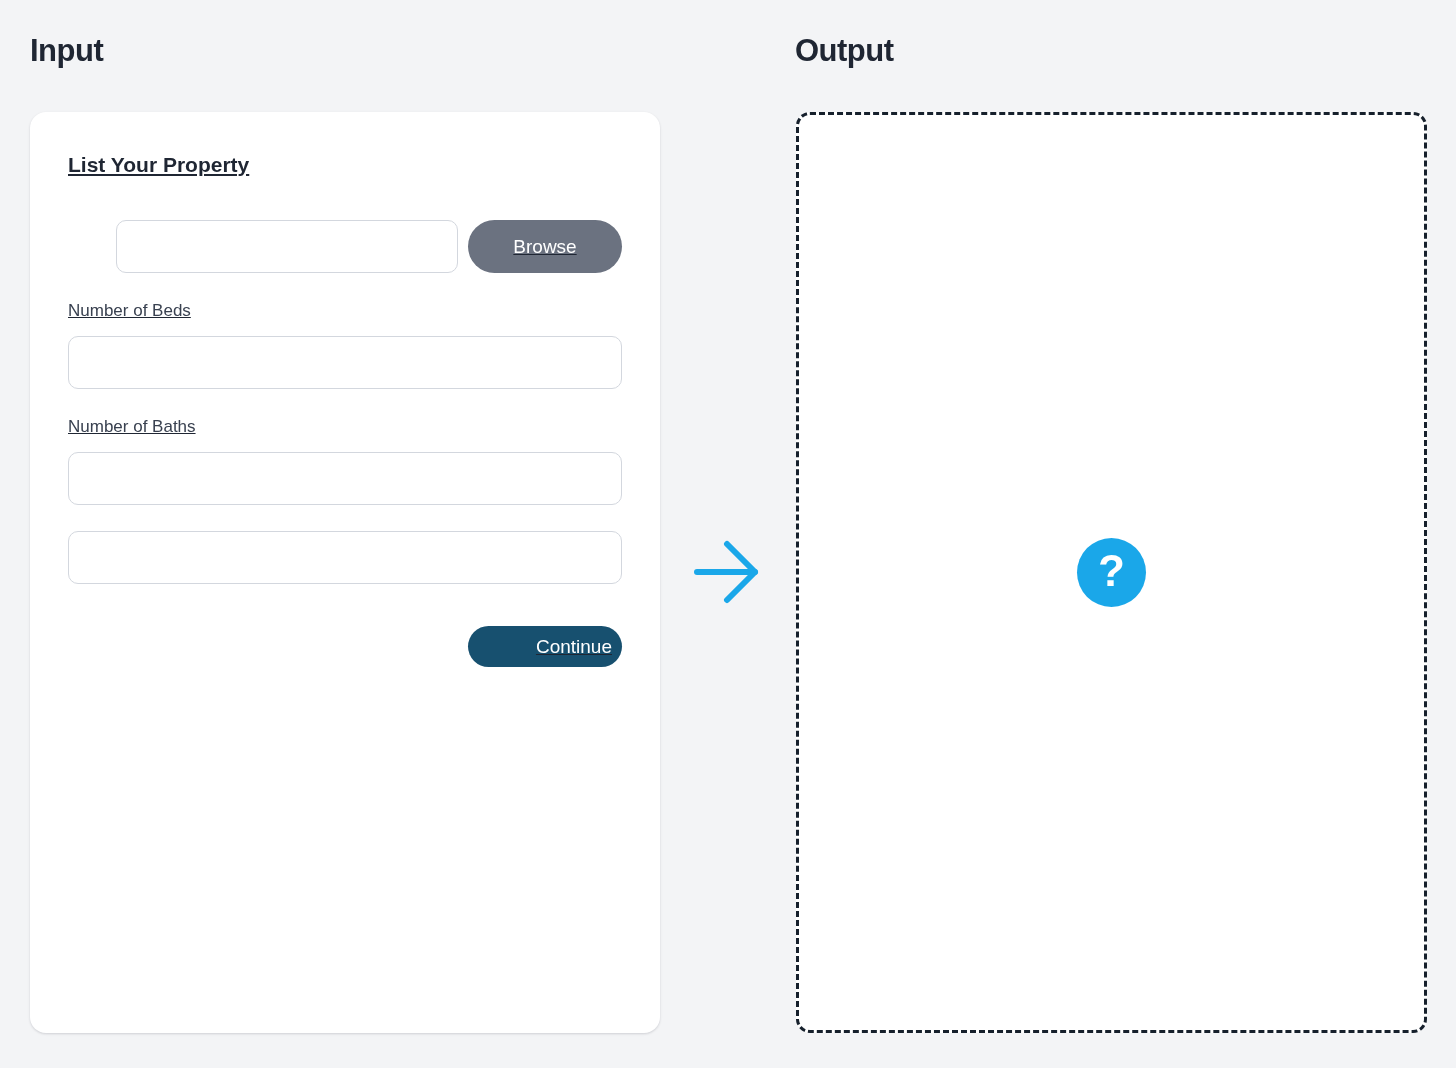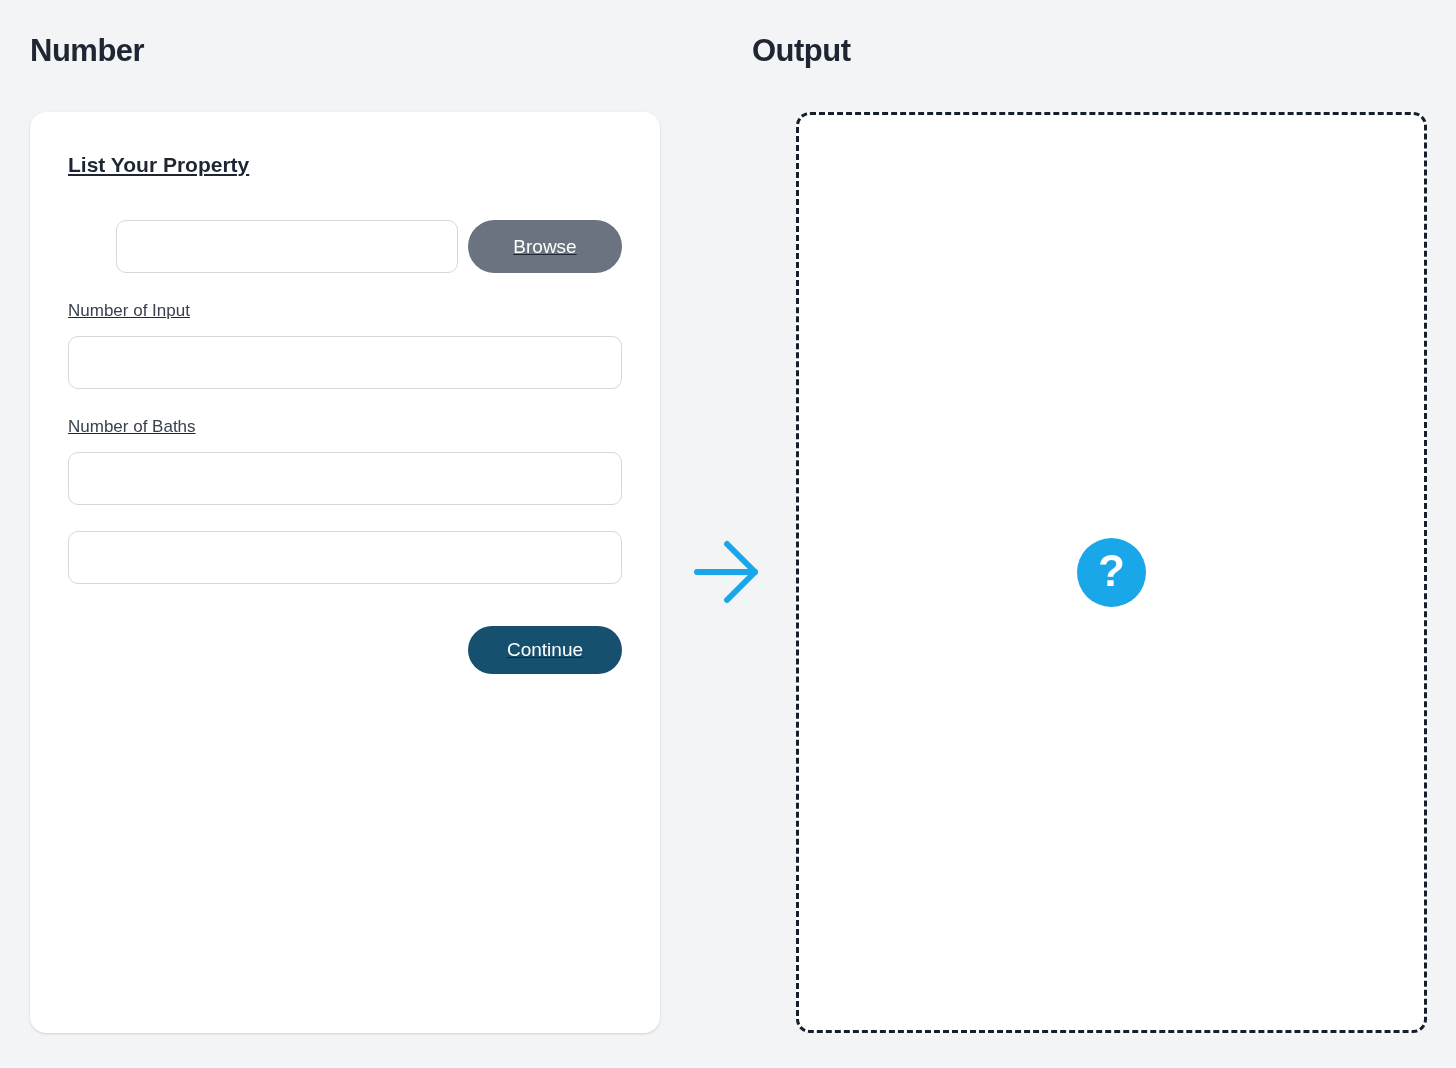--- a/index.html
+++ b/index.html
@@ -27,21 +27,21 @@
   }
   .section-heading {
     position: absolute;
     top: 33px;
     font-size: 31px;
     font-weight: 700;
     letter-spacing: -0.5px;
     color: var(--heading-color);
   }
   .heading-input { left: 30px; }
-  .heading-output { left: 752px; }
+  .heading-output { left: 795px; }
 
   
   .card {
     position: absolute;
     left: 30px;
     top: 112px;
     width: 630px;
     height: 921px;
     background: #ffffff;
     border-radius: 16px;
@@ -98,23 +98,24 @@
     width: 154px;
     background: var(--browse-button);
   }
   .continue-row {
     display: flex;
     justify-content: flex-end;
     margin-top: 42px;
   }
   .continue-button {
     width: 154px;
-    height: 48px;
+    height: 41px;
     border-radius: 28px;
     background: var(--continue-button);
+    text-align: right;
   }
 
   
   .arrow-wrap {
     position: absolute;
     left: 694px;
     top: 540px;
     width: 68px;
     height: 64px;
     color: var(--accent-blue);
@@ -149,36 +150,36 @@
     font-weight: 700;
     line-height: 1;
     transform: translateY(-2px);
   }
 </style>
 </head>
 <body>
 
 <div class="page">
 
-  <h2 class="section-heading heading-input">Number</h2>
+  <h2 class="section-heading heading-input">Input</h2>
 
   <div class="card">
     <div class="card-title">List Your Property</div>
 
 
 
     <div class="field-group">
       <div class="file-row">
         <input class="text-input" type="text" value="" style="">
         <button class="pill-button browse-button">Browse</button>
       </div>
     </div>
 
     <div class="field-group">
-      <label class="field-label">Number of Input</label>
+      <label class="field-label">Number of Beds</label>
       <input class="text-input" type="text" value="" style="">
     </div>
 
     <div class="field-group">
       <label class="field-label">Number of Baths</label>
       <input class="text-input" type="text" value="" style="">
     </div>
 
     <div class="field-group">
       <input class="text-input" type="text" value="" style="">

